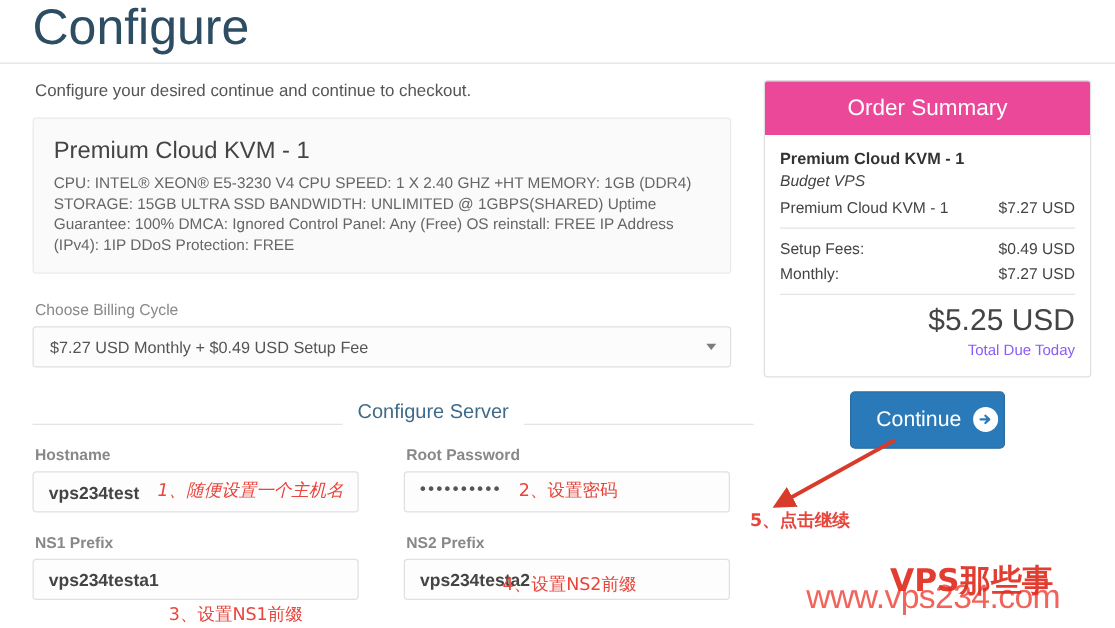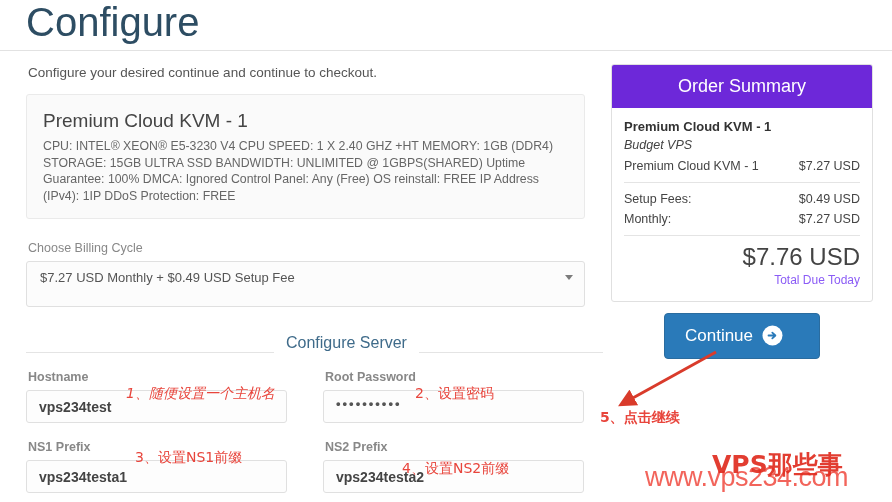--- a/index.html
+++ b/index.html
@@ -87,21 +87,21 @@
     margin: 0 0 5px 2px;
     line-height: 16px;
   }
 
   .billing-group {
     margin-top: 21px;
   }
   .select-box {
     position: relative;
     width: 559px;
-    height: 46px;
+    height: 33px;
     border: 1px solid #e0e0e0;
     border-radius: 3px;
     background: #fcfcfc;
     box-sizing: border-box;
     padding-left: 32px;
   }
   .select-value {
     position: absolute;
     left: 13px;
     top: 8px;
@@ -183,38 +183,38 @@
     position: absolute;
     color: #e8453c;
     font-size: 14px;
     white-space: nowrap;
     font-family: "DejaVu Sans", sans-serif;
     line-height: 18px;
     pointer-events: none;
   }
   .annot-1 { left: 126px; top: 384px; font-style: italic; }
   .annot-2 { left: 415px; top: 384px; }
-  .annot-3 { left: 135px; top: 448px; }
+  .annot-3 { left: 135px; top: 483px; }
   .annot-4 { left: 402px; top: 459px; }
   .annot-5 { left: 600px; top: 408px; font-weight: bold; }
 
   
   .order-panel {
     position: absolute;
     left: 611px;
     top: 64px;
     width: 262px;
     border: 1px solid #e0e0e0;
     border-radius: 3px;
     background: #ffffff;
     box-sizing: border-box;
     overflow: hidden;
   }
   .order-header {
-    background: #6d28d9;
+    background: #ec4899;
     color: #ffffff;
     text-align: center;
     font-size: 18px;
     padding: 10px 0 11px 0;
     line-height: 22px;
     font-weight: 400;
   }
   .order-body {
     padding: 10px 12px 12px 12px;
   }
@@ -266,21 +266,21 @@
     width: 262px;
     display: flex;
     justify-content: center;
   }
   .continue-btn {
     background: #2a7ab9;
     border: 1px solid #2a6c9f;
     border-radius: 4px;
     color: #ffffff;
     font-size: 17px;
-    padding: 11px 36px 12px 20px;
+    padding: 11px 4px 12px 20px;
     display: inline-flex;
     align-items: center;
     gap: 9px;
     line-height: 20px;
     cursor: pointer;
   }
   .arrow-circle-icon { display: block; }
 
   
   .pointer-arrow {
@@ -398,21 +398,21 @@
       <div class="order-hr"></div>
       <div class="order-line">
         <span>Setup Fees:</span>
         <span>$0.49 USD</span>
       </div>
       <div class="order-line">
         <span>Monthly:</span>
         <span>$7.27 USD</span>
       </div>
       <div class="order-hr"></div>
-      <div class="order-total">$7.76 USD</div>
+      <div class="order-total">$5.25 USD</div>
       <div class="order-total-label">Total Due Today</div>
     </div>
   </div>
 
   <div class="continue-wrap">
     <div class="continue-btn">
       <span>Continue</span>
       <svg class="arrow-circle-icon" width="21" height="21" viewBox="0 0 21 21">
         <circle cx="10.5" cy="10.5" r="10" fill="#ffffff"></circle>
         <path d="M6.5 10.5 H13.2 M10.3 7.6 L13.4 10.5 L10.3 13.4" stroke="#2a7ab9" stroke-width="1.8" fill="none" stroke-linecap="round" stroke-linejoin="round"></path>

